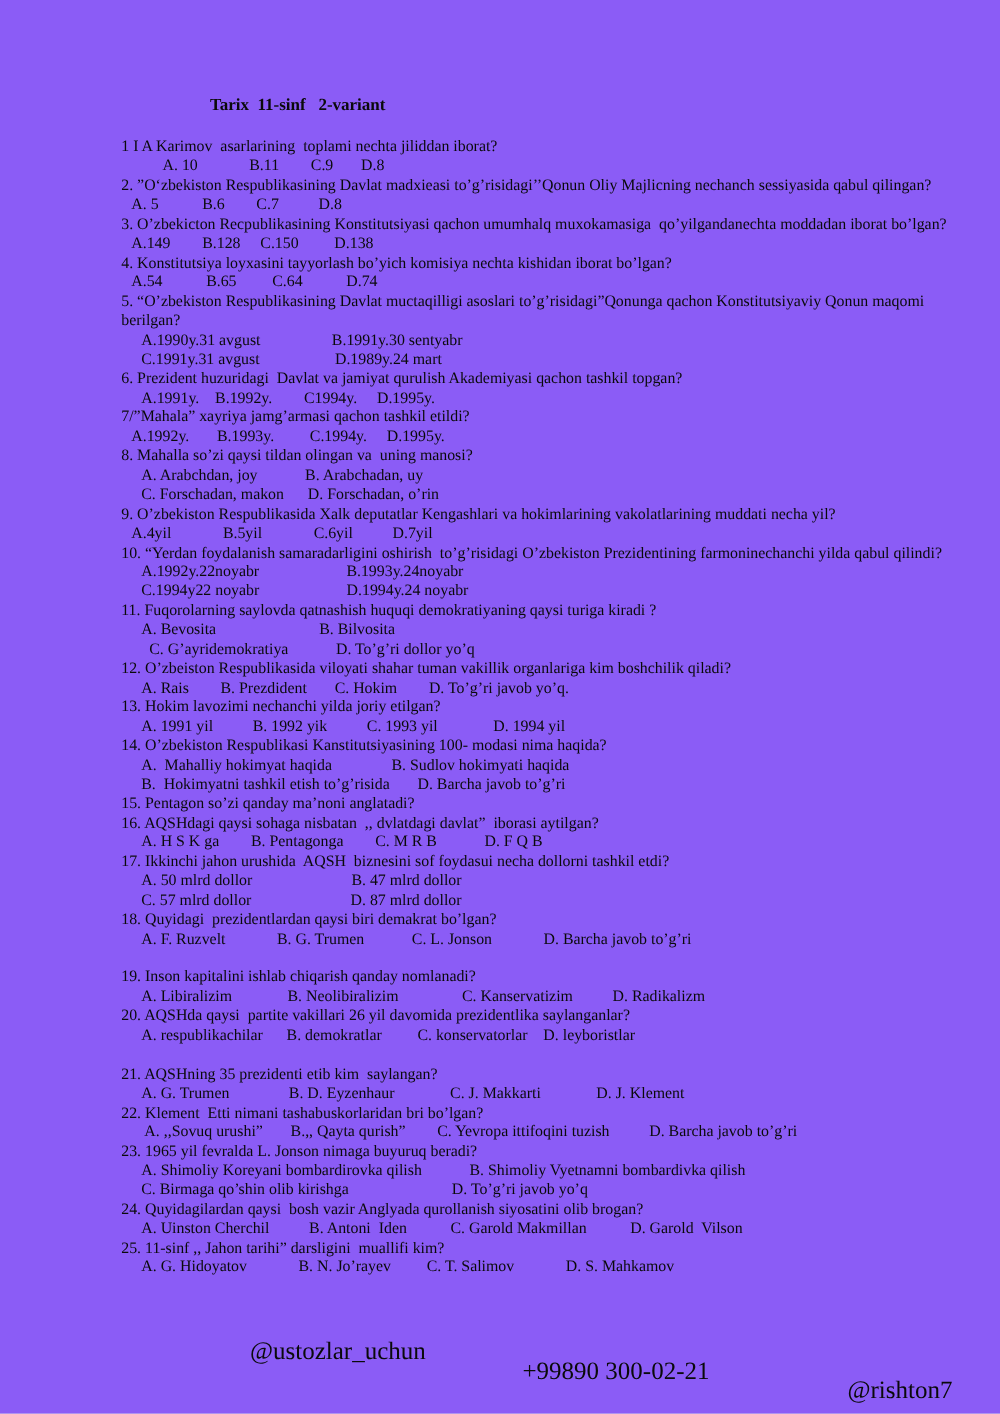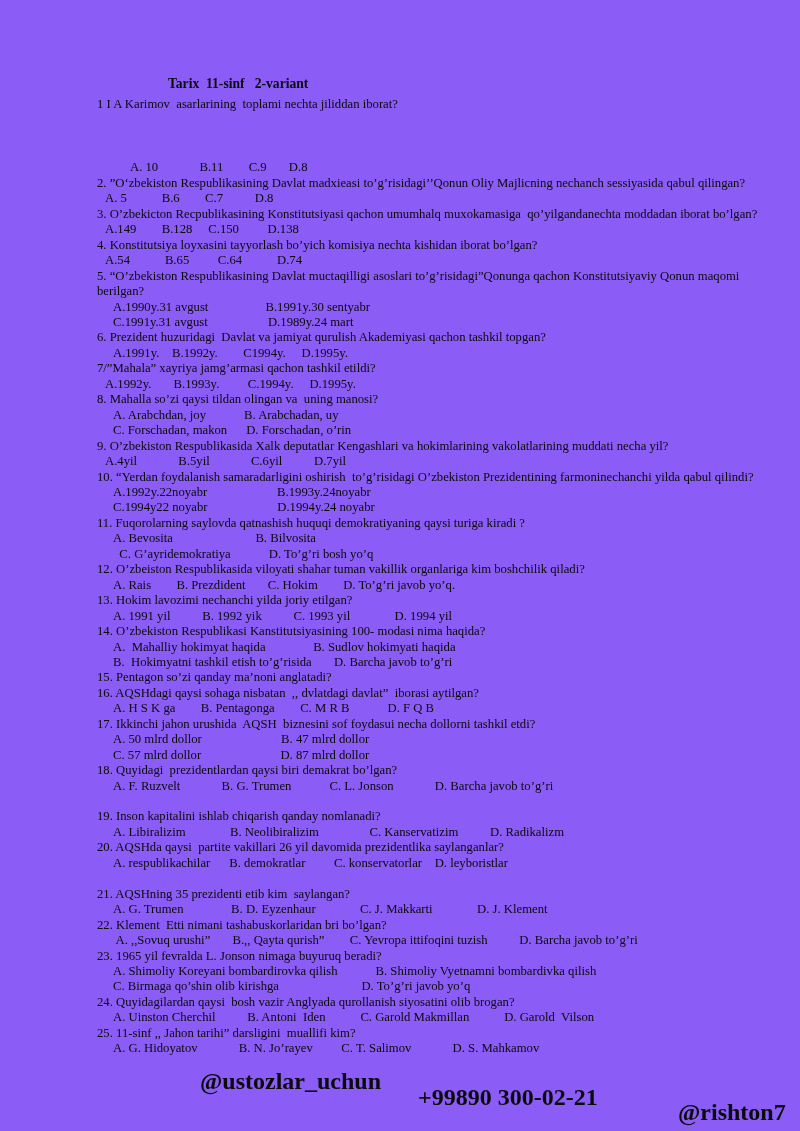--- a/index.html
+++ b/index.html
@@ -10,29 +10,29 @@
     font-family:"Liberation Serif","DejaVu Serif",serif;
     font-size:12.7px;line-height:15.45px;
     color:#0a0a0a;
     overflow:hidden;
     margin:0 auto;
   }
   .title{
     position:absolute;left:168px;top:76px;
     font-weight:700;font-size:13.6px;white-space:pre;
   }
-  .content{position:absolute;left:97px;top:97px;right:0;}
+  .content{position:absolute;left:97px;top:110px;right:0;}
   .line{white-space:pre;}
   .i1{padding-left:8px;}
   .i2{padding-left:16px;}
-  .i3{padding-left:33px;margin-top:48px;}
+  .i3{padding-left:33px;}
   .gap{height:15.45px;}
   .footer{
     position:absolute;top:1059px;left:0;width:636px;height:26px;
-    font-weight:700;font-size:24px;white-space:pre;
+    font-weight:400;font-size:20px;white-space:pre;
   }
   .f-left{position:absolute;left:200px;}
   .f-center{position:absolute;left:418px;}
   .f-right{position:absolute;left:630px;margin-left:48px;}
 </style>
 </head>
 <body>
 
 <div class="page">
   <div class="title">Tarix  11-sinf   2-variant</div>
@@ -57,21 +57,21 @@
       <div class="line">8. Mahalla so’zi qaysi tildan olingan va  uning manosi?</div>
       <div class="line i2">A. Arabchdan, joy            B. Arabchadan, uy</div>
       <div class="line i2">C. Forschadan, makon      D. Forschadan, o’rin</div>
       <div class="line">9. O’zbekiston Respublikasida Xalk deputatlar Kengashlari va hokimlarining vakolatlarining muddati necha yil?</div>
       <div class="line i1">A.4yil             B.5yil             C.6yil          D.7yil</div>
       <div class="line">10. “Yerdan foydalanish samaradarligini oshirish  to’g’risidagi O’zbekiston Prezidentining farmoninechanchi yilda qabul qilindi?</div>
       <div class="line i2">A.1992y.22noyabr                      B.1993y.24noyabr</div>
       <div class="line i2">C.1994y22 noyabr                      D.1994y.24 noyabr</div>
       <div class="line">11. Fuqorolarning saylovda qatnashish huquqi demokratiyaning qaysi turiga kiradi ?</div>
       <div class="line i2">A. Bevosita                          B. Bilvosita</div>
-      <div class="line i2">  C. G’ayridemokratiya            D. To’g’ri bosh yo’q</div>
+      <div class="line i2">  C. G’ayridemokratiya            D. To’g’ri dollor yo’q</div>
       <div class="line">12. O’zbeiston Respublikasida viloyati shahar tuman vakillik organlariga kim boshchilik qiladi?</div>
       <div class="line i2">A. Rais        B. Prezdident       C. Hokim        D. To’g’ri javob yo’q.</div>
       <div class="line">13. Hokim lavozimi nechanchi yilda joriy etilgan?</div>
       <div class="line i2">A. 1991 yil          B. 1992 yik          C. 1993 yil              D. 1994 yil</div>
       <div class="line">14. O’zbekiston Respublikasi Kanstitutsiyasining 100- modasi nima haqida?</div>
       <div class="line i2">A.  Mahalliy hokimyat haqida               B. Sudlov hokimyati haqida</div>
       <div class="line i2">B.  Hokimyatni tashkil etish to’g’risida       D. Barcha javob to’g’ri</div>
       <div class="line">15. Pentagon so’zi qanday ma’noni anglatadi?</div>
       <div class="line">16. AQSHdagi qaysi sohaga nisbatan  ,, dvlatdagi davlat”  iborasi aytilgan?</div>
       <div class="line i2">A. H S K ga        B. Pentagonga        C. M R B            D. F Q B</div>

